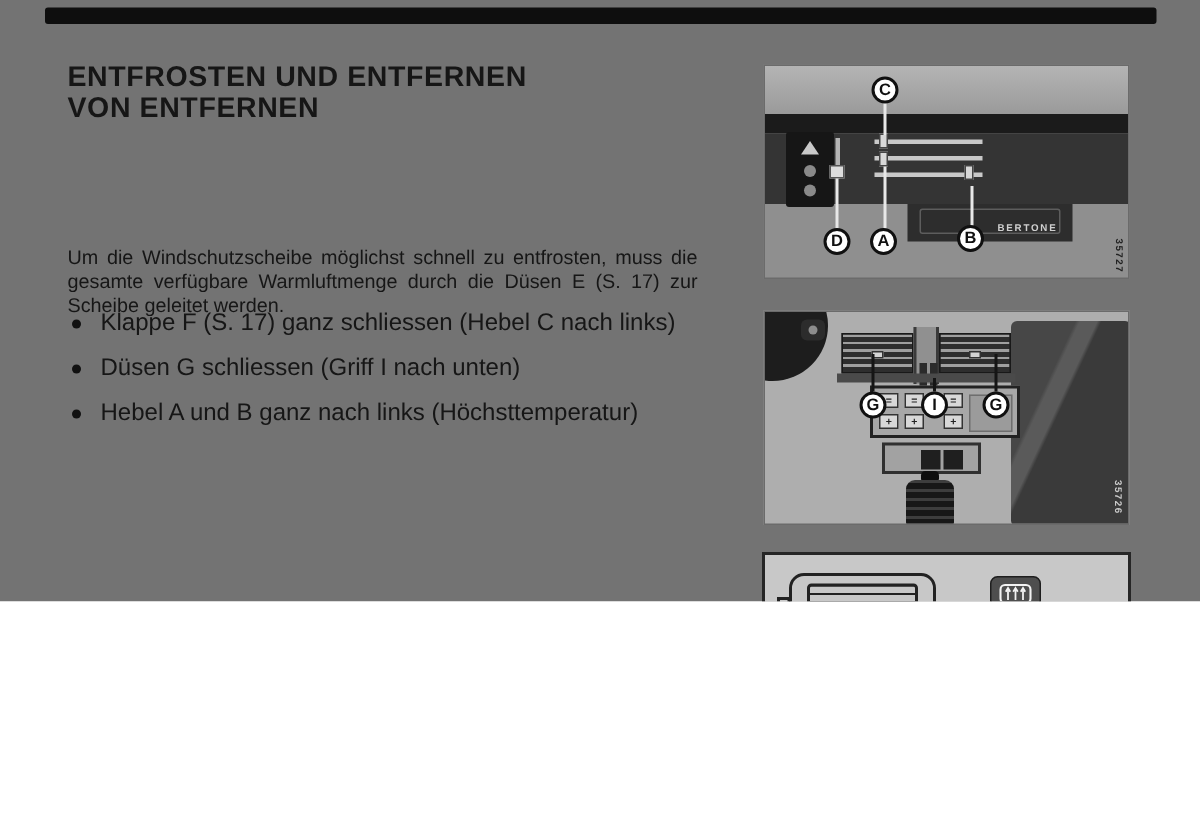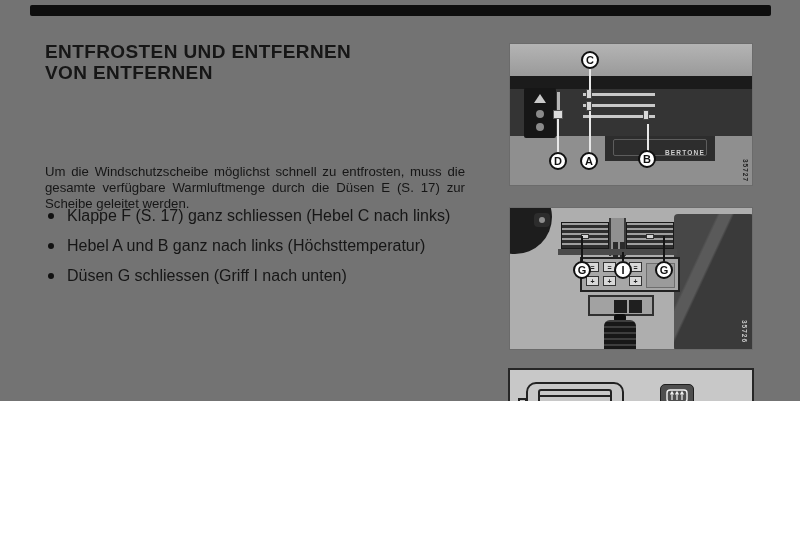--- a/index.html
+++ b/index.html
@@ -113,22 +113,22 @@
 
   <h1 class="title">
     <div>ENTFROSTEN UND ENTFERNEN</div>
     <div>VON ENTFERNEN</div>
   </h1>
 
   <p class="para intro">Um die Windschutzscheibe möglichst schnell zu entfrosten, muss die gesamte verfügbare Warmluftmenge durch die Düsen E (S. 17) zur Scheibe geleitet werden.</p>
 
   <ul class="bullets">
     <li><span class="dot"></span><span>Klappe F (S. 17) ganz schliessen (Hebel C nach links)</span></li>
+    <li><span class="dot"></span><span>Düsen G schliessen (Griff I nach unten)</span></li>
     <li><span class="dot"></span><span>Hebel A und B ganz nach links (Höchsttemperatur)</span></li>
-    <li><span class="dot"></span><span>Düsen G schliessen (Griff I nach unten)</span></li>
   </ul>
 
 
   <div class="page-num">19</div>
 
   <div class="fig fig1">
     <div class="f1-top"></div>
     <div class="f1-edge"></div>
     <div class="f1-mid"></div>
     <div class="f1-pod">

